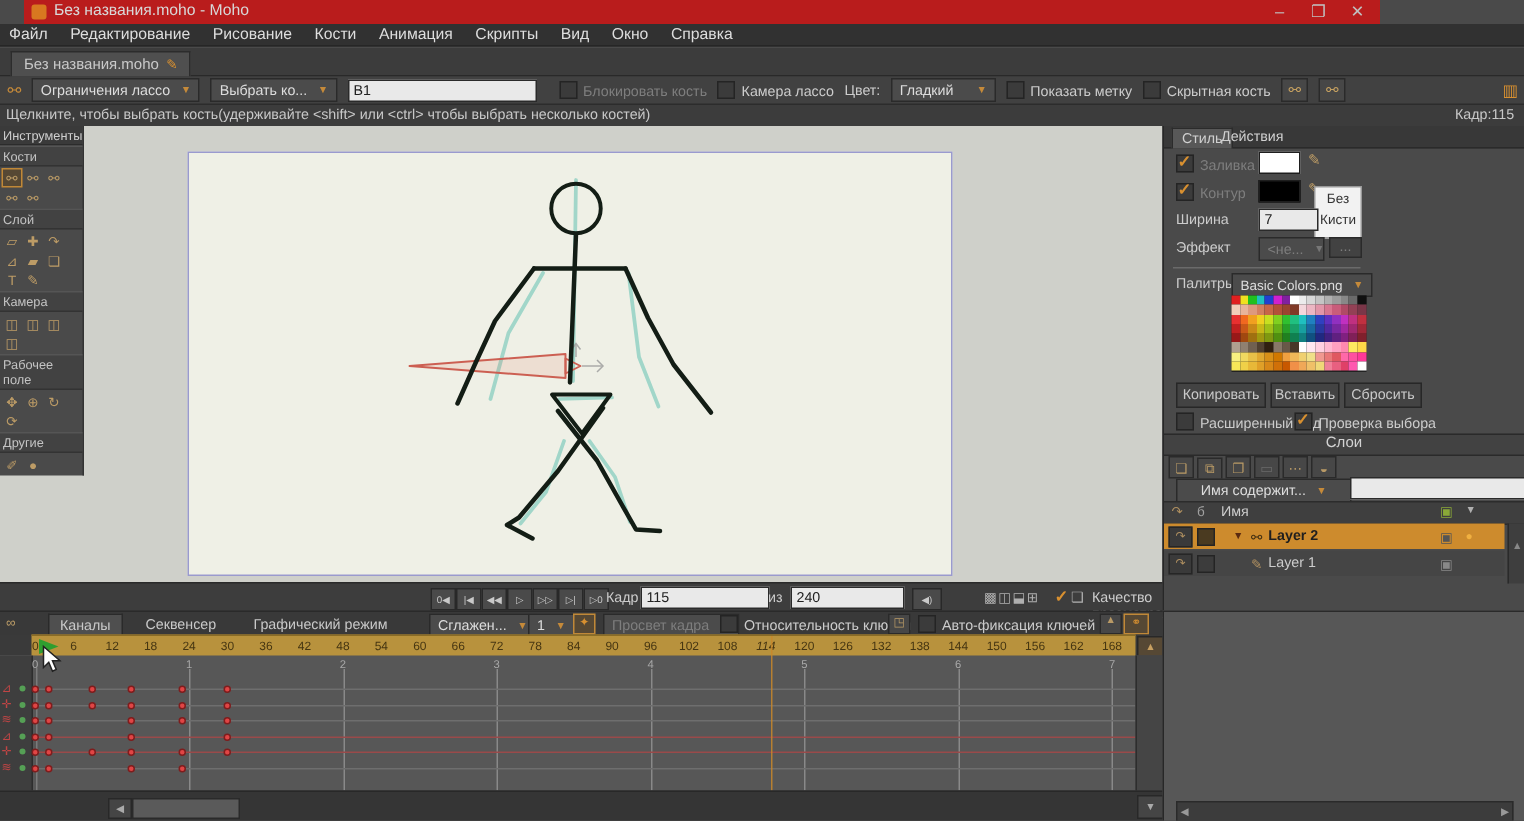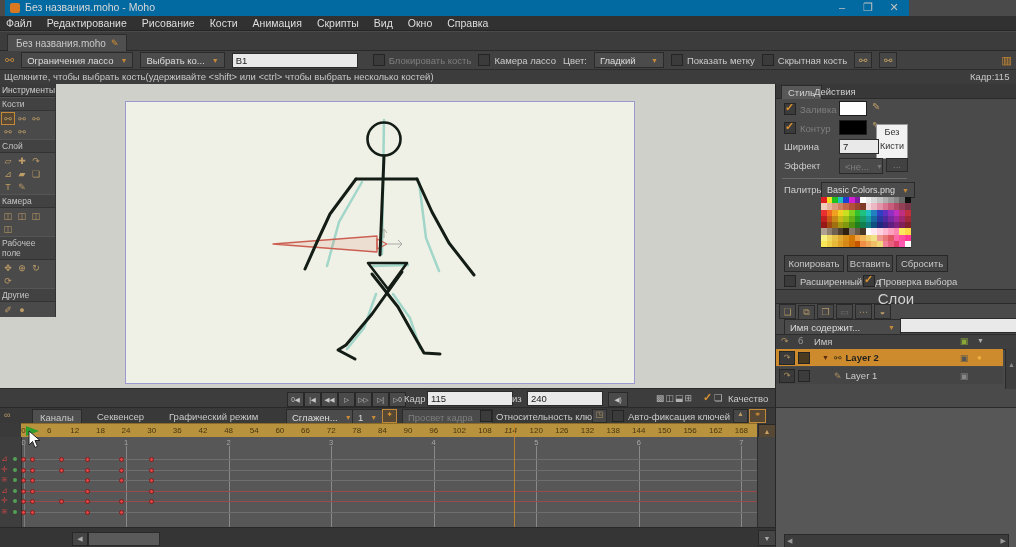--- a/index.html
+++ b/index.html
@@ -1,20 +1,20 @@
 <!DOCTYPE html>
 <html><head>
 <meta charset="utf-8">
 <style>
   html,body{margin:0;padding:0}
   body{width:1016px;height:547px;position:relative;overflow:hidden;background:#4a4a4a;
        font-family:"Liberation Sans",sans-serif;color:#cccccc;-webkit-font-smoothing:antialiased}
   .abs{position:absolute}
   
-  #titlebar{left:5px;top:0;width:904px;height:16px;background:#0369a1;font-size:10.5px;color:#d8d8d8}
+  #titlebar{left:16px;top:0;width:904px;height:16px;background:#b91c1c;font-size:10.5px;color:#d8d8d8}
   #appicon{left:5px;top:3px;width:10px;height:10px;background:#d87820;border-radius:2px}
   #wctrl span{display:inline-block;width:26px;text-align:center;color:#c0c0c0;font-size:11px}
   #menubar{left:0;top:16px;width:1016px;height:15px;background:#313131;display:flex;align-items:center;gap:15px;padding-left:6px;box-sizing:border-box;font-size:10.5px;color:#dedede;border-bottom:1px solid #262626}
   #tabrow{left:0;top:32px;width:1016px;height:18px;background:#3c3c3c;border-bottom:1px solid #292929}
   #doctab{left:7px;top:2px;height:16px;background:#4f4f4f;border:1px solid #2c2c2c;border-bottom:none;display:flex;align-items:center;padding:0 8px;font-size:10px;color:#c9c9c9;gap:5px}
   #doctab .pen{color:#d89030;font-size:9px}
   
   #toolbar{left:0;top:51px;width:1016px;height:19px;background:#414141;display:flex;align-items:center;gap:7px;padding-left:5px;box-sizing:border-box;font-size:9.5px;border-bottom:1px solid #2c2c2c}
   .dd{display:inline-flex;align-items:center;background:#4b4b4b;border:1px solid #2a2a2a;height:14px;padding:0 5px;color:#ddd;white-space:nowrap}
   .dd .ar{color:#c58a3a;font-size:7px;margin-left:7px}
@@ -60,21 +60,21 @@
   .scrbtn{position:absolute;background:#454545;border:1px solid #282828;color:#aaa;font-size:7px;display:flex;align-items:center;justify-content:center}
   
   #rightpanel{left:775px;top:84px;width:241px;height:323px;background:#4a4a4a;border-left:1px solid #272727;font-size:9.5px}
   .rtab{position:absolute;top:1px;height:13px;display:flex;align-items:center;padding:0 6px;color:#d0d0d0}
   .rtab.active{background:#585858;border:1px solid #2b2b2b;border-bottom:none}
   .swatch{position:absolute;width:26px;height:13px;border:1px solid #1e1e1e}
   .pencil{position:absolute;color:#bd9c66;font-size:10px}
   .palcell{width:5.6px;height:6.3px;float:left}
   .pbutton{position:absolute;height:15px;background:#434343;border:1px solid #272727;color:#c9c9c9;font-size:9.5px;display:flex;align-items:center;justify-content:center}
   
-  #layers-title{left:0;top:205px;width:240px;height:13px;background:#424242;border-top:1px solid #2a2a2a;border-bottom:1px solid #2a2a2a;text-align:center;font-size:15px;color:#d2d2d2}
+  #layers-title{left:0;top:205px;width:240px;height:13px;background:#424242;border-top:1px solid #2a2a2a;border-bottom:1px solid #2a2a2a;text-align:center;font-size:10px;color:#d2d2d2}
   .lbtn{display:inline-flex;align-items:center;justify-content:center;width:15px;height:13px;background:#474747;border:1px solid #2a2a2a;color:#b99a66;font-size:9px;margin-right:2px}
   .lrow{position:absolute;left:0;width:227px;height:17px;display:flex;align-items:center;font-size:9.5px}
   .lbox{width:14px;height:12px;background:#3a3a3a;border:1px solid #262626;display:flex;align-items:center;justify-content:center;font-size:8px;color:#b09060;margin:0 3px 0 3px}
   .lcheck{width:10px;height:10px;background:#3c3c3c;border:1px solid #242424;margin-right:4px}
   
   #brpane{left:775px;top:407px;width:241px;height:140px;background:#575757;border-left:1px solid #272727;border-top:1px solid #2a2a2a}
   #brscroll{position:absolute;left:8px;top:126px;width:223px;height:12px;background:#3c3c3c;border:1px solid #2a2a2a}
   svg{display:block}
 </style>
 </head>
@@ -550,21 +550,21 @@
 
   <span class="pbutton" style="left:8px;top:171px;width:58px">Копировать</span>
   <span class="pbutton gray" style="left:71px;top:171px;width:44px">Вставить</span>
   <span class="pbutton" style="left:120px;top:171px;width:50px">Сбросить</span>
 
   <span class="abs" style="left:8px;top:191px"><span class="cb"></span><span>Расширенный вид</span></span>
   <span class="abs" style="left:87px;top:191px"><span class="cb on"></span><span>Проверка выбора</span></span>
 
   <div class="abs" id="layers-title">Слои</div>
   <div class="abs" style="left:3px;top:220px"><span id="layerbtns"><span class="lbtn">❏</span><span class="lbtn">⧉</span><span class="lbtn">❐</span><span class="lbtn" style="color: rgb(106, 106, 106);">▭</span><span class="lbtn">⋯</span><span class="lbtn">◒</span></span></div>
-  <span class="dd abs" style="left:8px;top:235px;width:105px;justify-content:space-between">
+  <span class="dd abs" style="left:8px;top:235px;width:105px;justify-content:center">
       <span>Имя содержит...</span>
       <span class="ar">▼</span>
     </span>
   <input class="tinput abs" style="left: 124px; top: 234px; width: 113px;" value="">
   <div class="abs" style="left:0;top:250px;width:241px;height:14px;background:#3f3f3f;border-top:1px solid #2c2c2c;border-bottom:1px solid #2c2c2c">
     <span class="abs" style="left:5px;top:1px;color:#b09060;font-size:9px">↷</span>
     <span class="abs" style="left:22px;top:1px;color:#a0a0a0;font-size:9px">б</span>
     <span class="abs" style="left:38px;top:1px">Имя</span>
     <span class="abs" style="left:184px;top:1px;color:#8aa838;font-size:9px">▣</span>
     <span class="abs" style="left:201px;top:2px;color:#b0b0b0;font-size:7px">▼</span>

